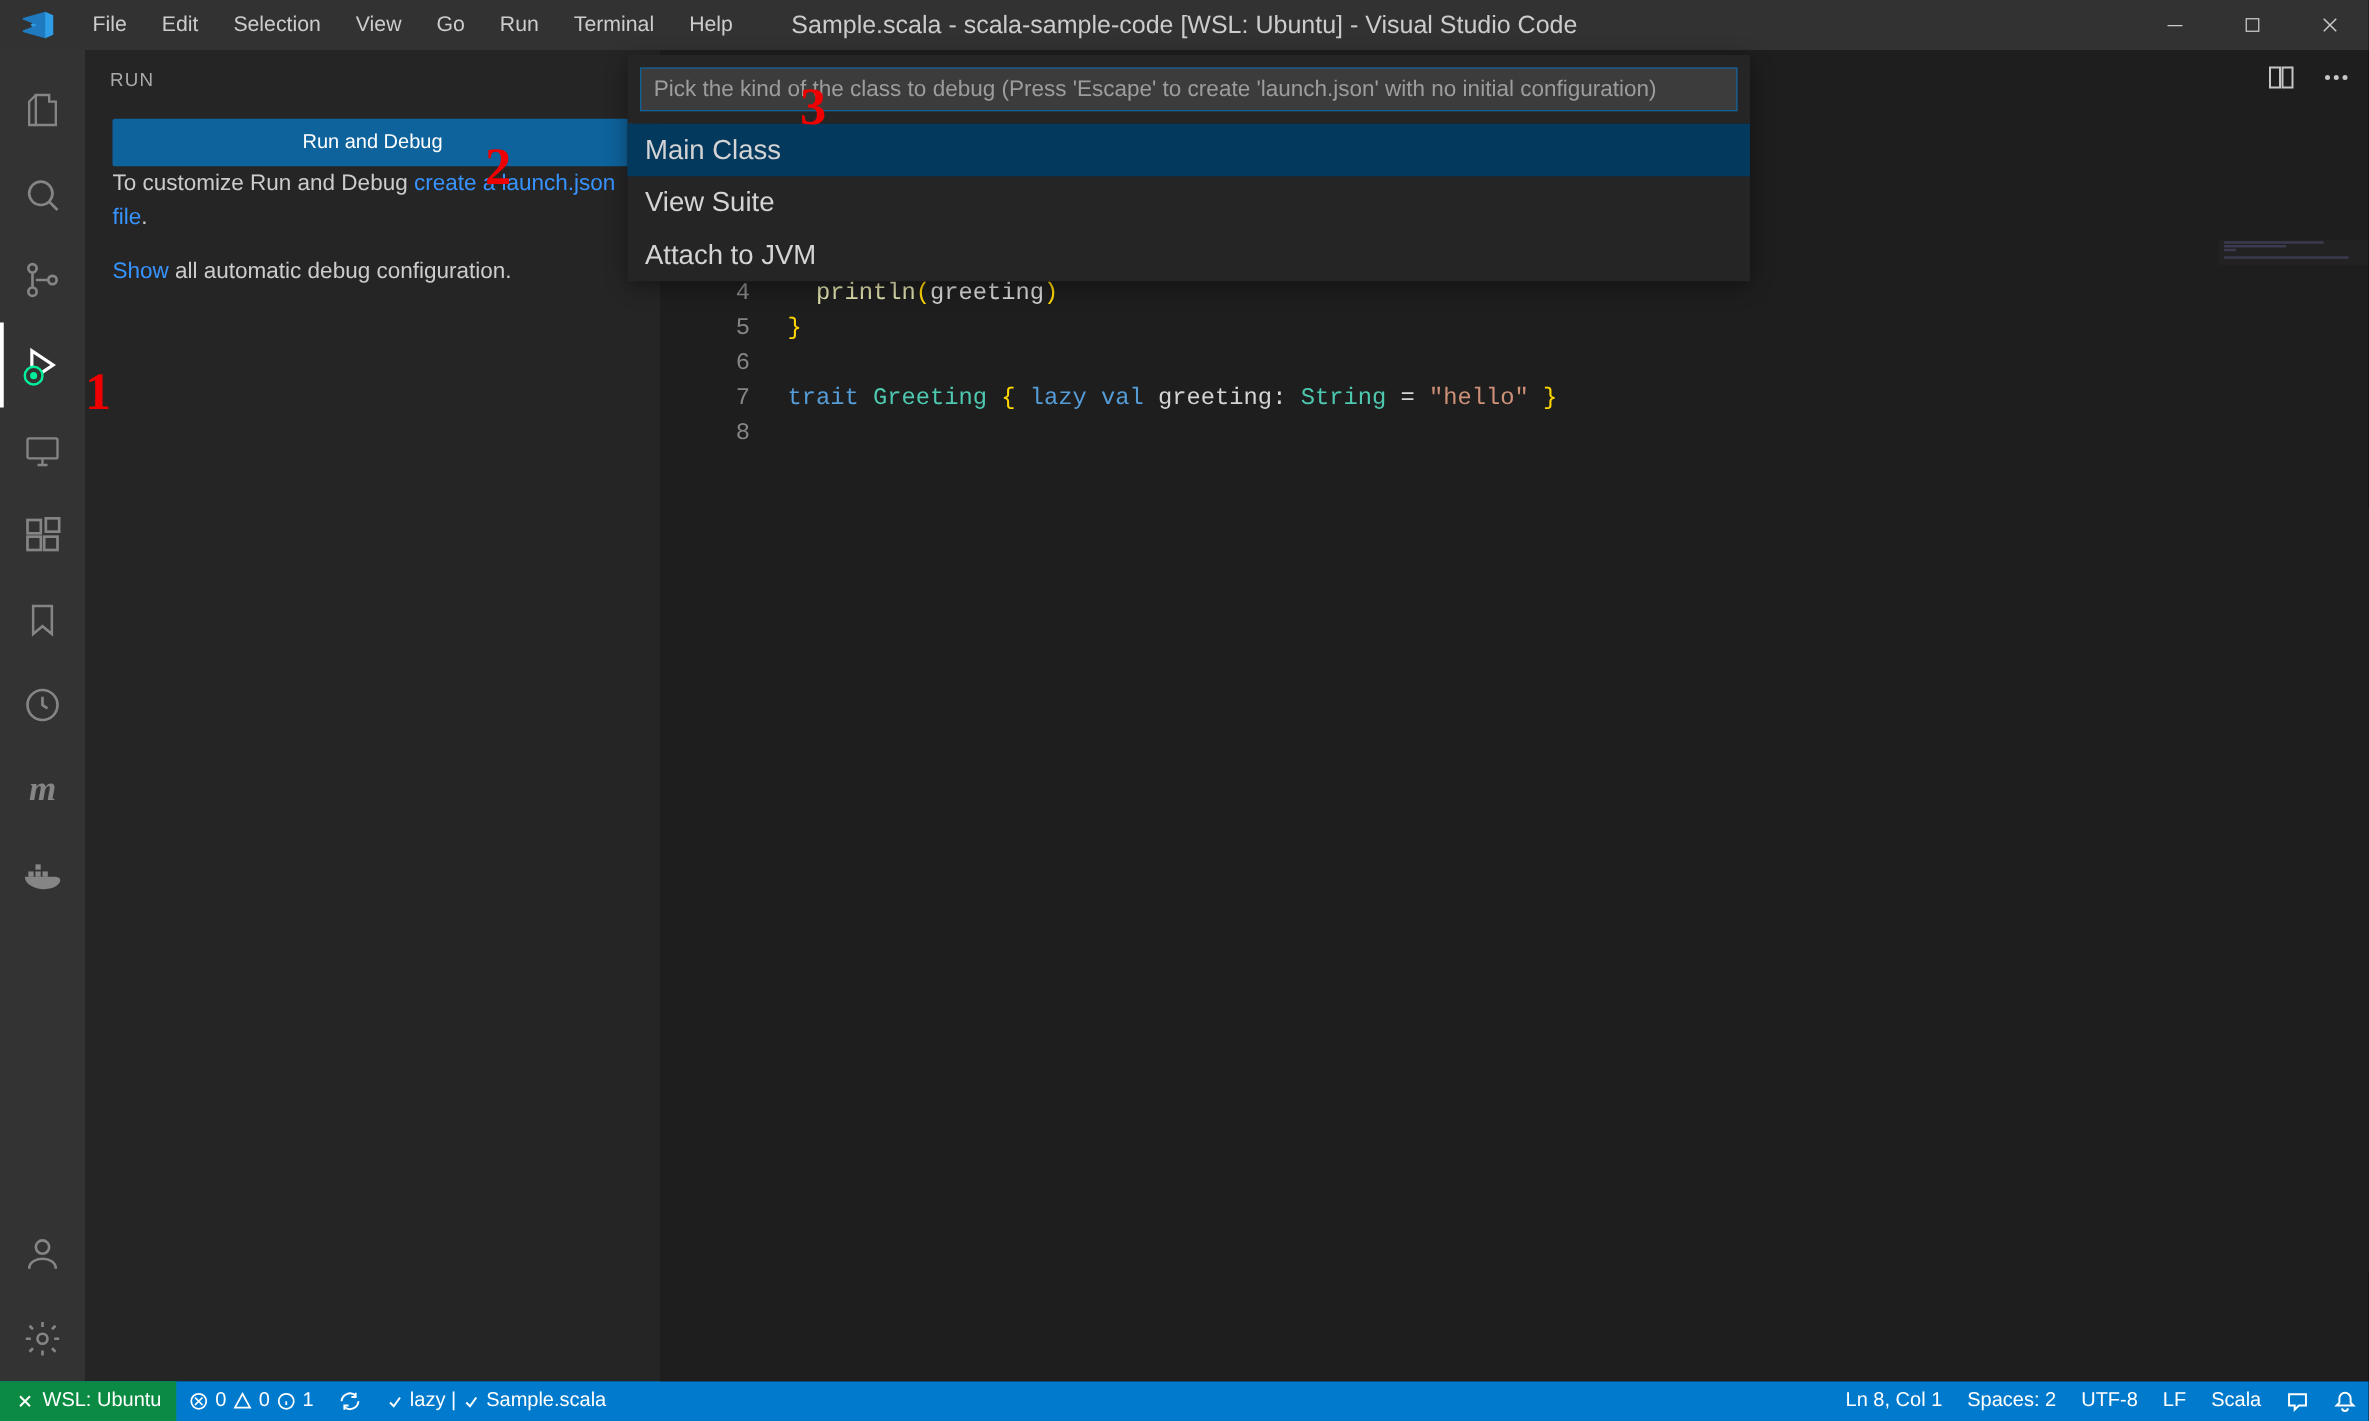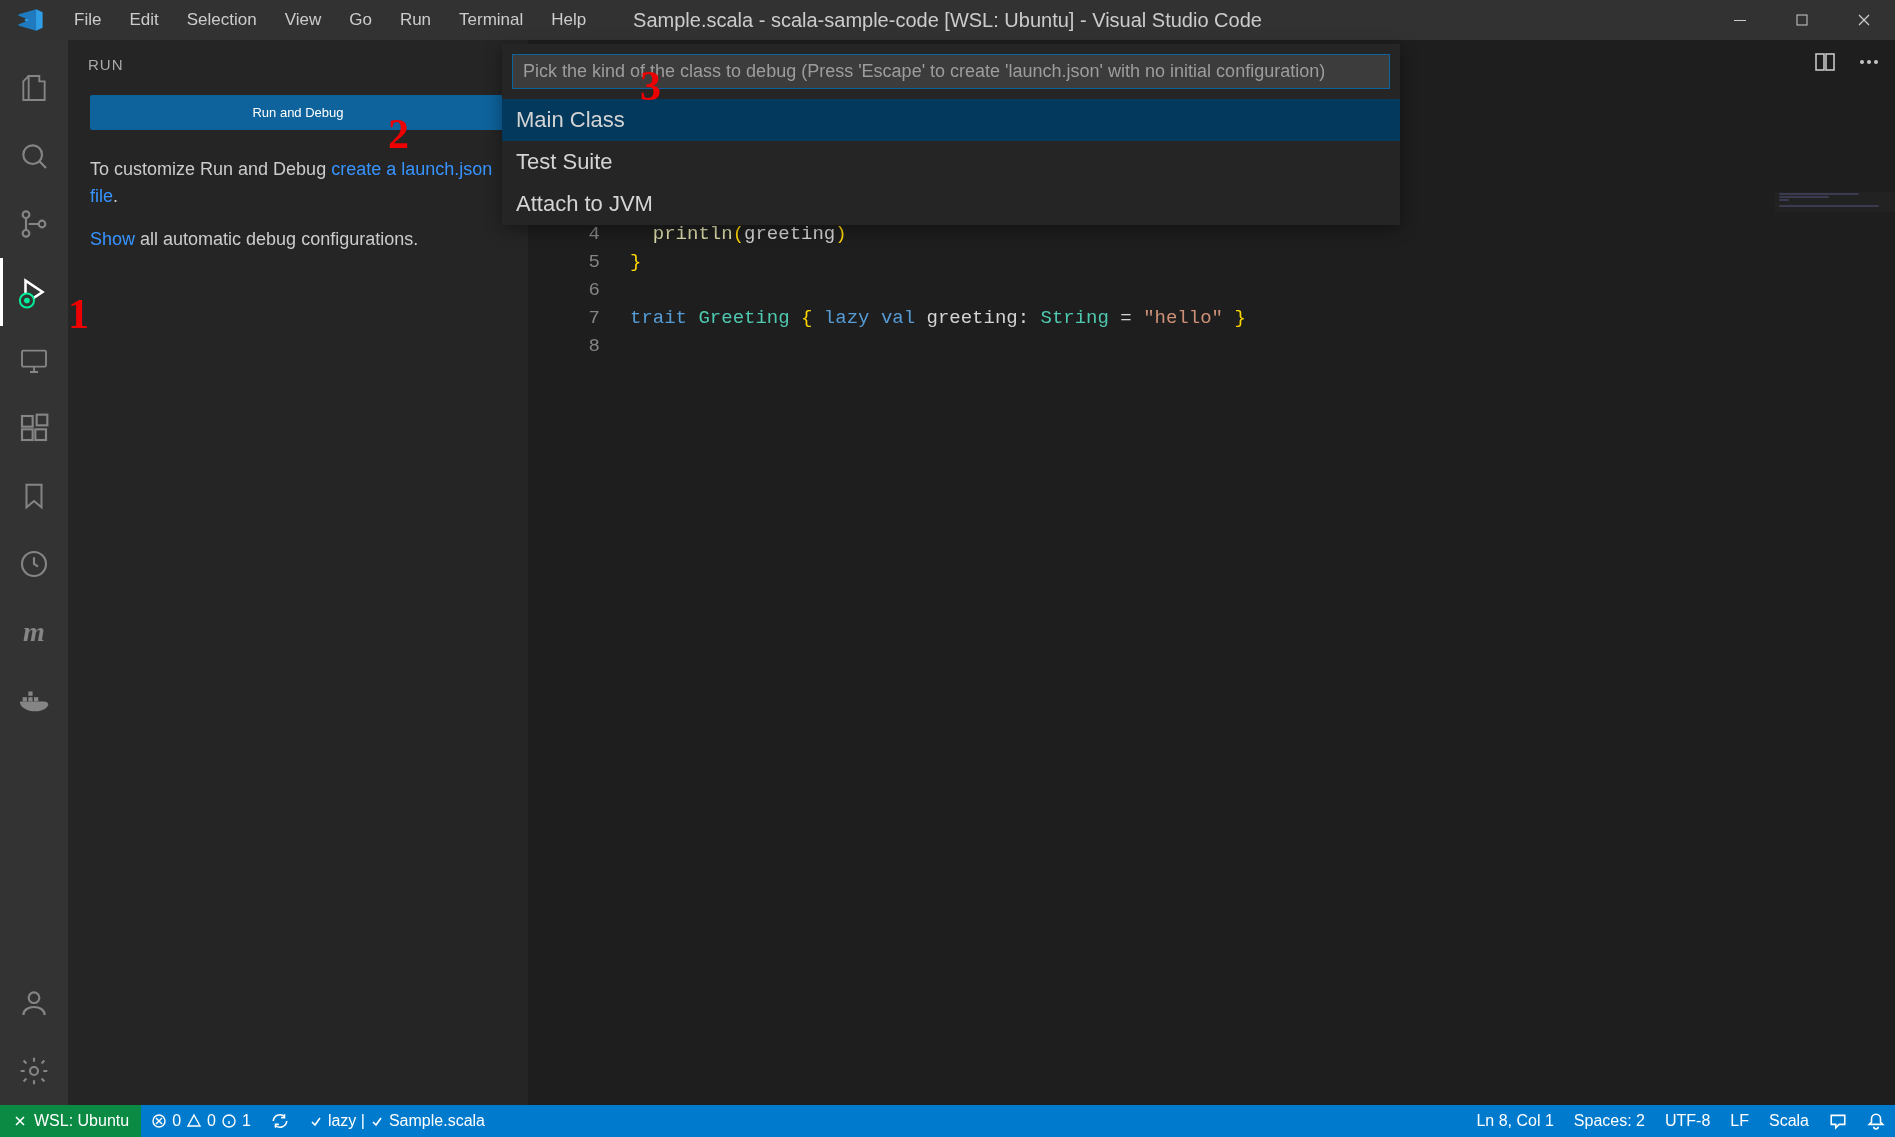--- a/index.html
+++ b/index.html
@@ -23,21 +23,21 @@
   .activitybar { width: 68px; background: #333333; display: flex; flex-direction: column; align-items: center; padding-top: 14px; }
   .ab-icon { width: 68px; height: 68px; display: flex; align-items: center; justify-content: center; cursor: pointer; color: #858585; position: relative; }
   .ab-icon.active { color: #fff; }
   .ab-icon.active::before { content: ""; position: absolute; left: 0; top: 0; width: 3px; height: 100%; background: #fff; }
   .ab-spacer { flex: 1; }
 
   
   .sidebar { width: 460px; background: #252526; display: flex; flex-direction: column; color: #ccc; }
   .sidebar-title { padding: 16px 20px 10px; font-size: 15px; letter-spacing: 1px; color: #aaa; }
   .sidebar-content { padding: 12px 22px; position: relative; }
-  .run-debug-btn { background: #0e639c; color: #fff; text-align: center; padding: 10px 17px; font-size: 13px; cursor: pointer; border-radius: 2px; margin-bottom: 26px; }
+  .run-debug-btn { background: #0e639c; color: #fff; text-align: center; padding: 10px 17px; font-size: 16px; cursor: pointer; border-radius: 2px; }
   .sidebar-text { font-size: 18px; line-height: 1.5; margin-bottom: 16px; }
   .sidebar-link { color: #3794ff; cursor: pointer; }
   .sidebar-text2 { font-size: 18px; line-height: 1.5; }
 
   
   .editor-area { flex: 1; background: #1e1e1e; display: flex; flex-direction: column; position: relative; min-width: 0; }
   .editor-actions { height: 44px; display: flex; justify-content: flex-end; align-items: center; padding-right: 14px; gap: 20px; }
   .editor-actions .ea-icon { width: 24px; height: 24px; display: flex; color: #c5c5c5; cursor: pointer; }
   .editor-content { flex: 1; display: flex; position: relative; font-family: Consolas, "Courier New", monospace; font-size: 19px; line-height: 28px; }
   .gutter { width: 90px; text-align: right; color: #858585; padding-right: 18px; padding-top: 108px; user-select: none; }
@@ -202,21 +202,21 @@
     </div>
 
     <div class="sidebar">
       <div class="sidebar-title">RUN</div>
       <div class="sidebar-content">
         <div class="run-debug-btn">Run and Debug</div>
         <div class="sidebar-text">
           <span>To customize Run and Debug </span><span class="sidebar-link">create a launch.json file</span><span>.</span>
         </div>
         <div class="sidebar-text2">
-          <span class="sidebar-link">Show</span><span> all automatic debug configurations.</span>
+          <span class="sidebar-link">Show</span><span> all automatic debug configuration.</span>
         </div>
       </div>
     </div>
 
     <div class="editor-area">
       <div class="editor-actions">
         <div class="ea-icon">
           <svg width="24" height="24" viewBox="0 0 24 24" fill="none" stroke="currentColor" stroke-width="1.6">
               <rect x="3" y="4" width="8" height="16"></rect>
               <rect x="13" y="4" width="8" height="16"></rect>
@@ -258,21 +258,21 @@
       </div>
     </div>
   </div>
 
   <div class="quickpick">
     <div class="qp-input-wrap">
       <input class="qp-input" placeholder="Pick the kind of the class to debug (Press 'Escape' to create 'launch.json' with no initial configuration)" style="">
     </div>
     <div class="qp-list">
       <div class="qp-item selected">Main Class</div>
-      <div class="qp-item">Test Suite</div>
+      <div class="qp-item">View Suite</div>
       <div class="qp-item">Attach to JVM</div>
     </div>
   </div>
 
   <div class="anno" style="left:68px; top:290px;">1</div>
   <div class="anno" style="left:388px; top:110px;">2</div>
   <div class="anno" style="left:640px; top:62px;">3</div>
 
   <div class="statusbar">
     <div class="remote sb-item" style="background:#0b8a43;">

